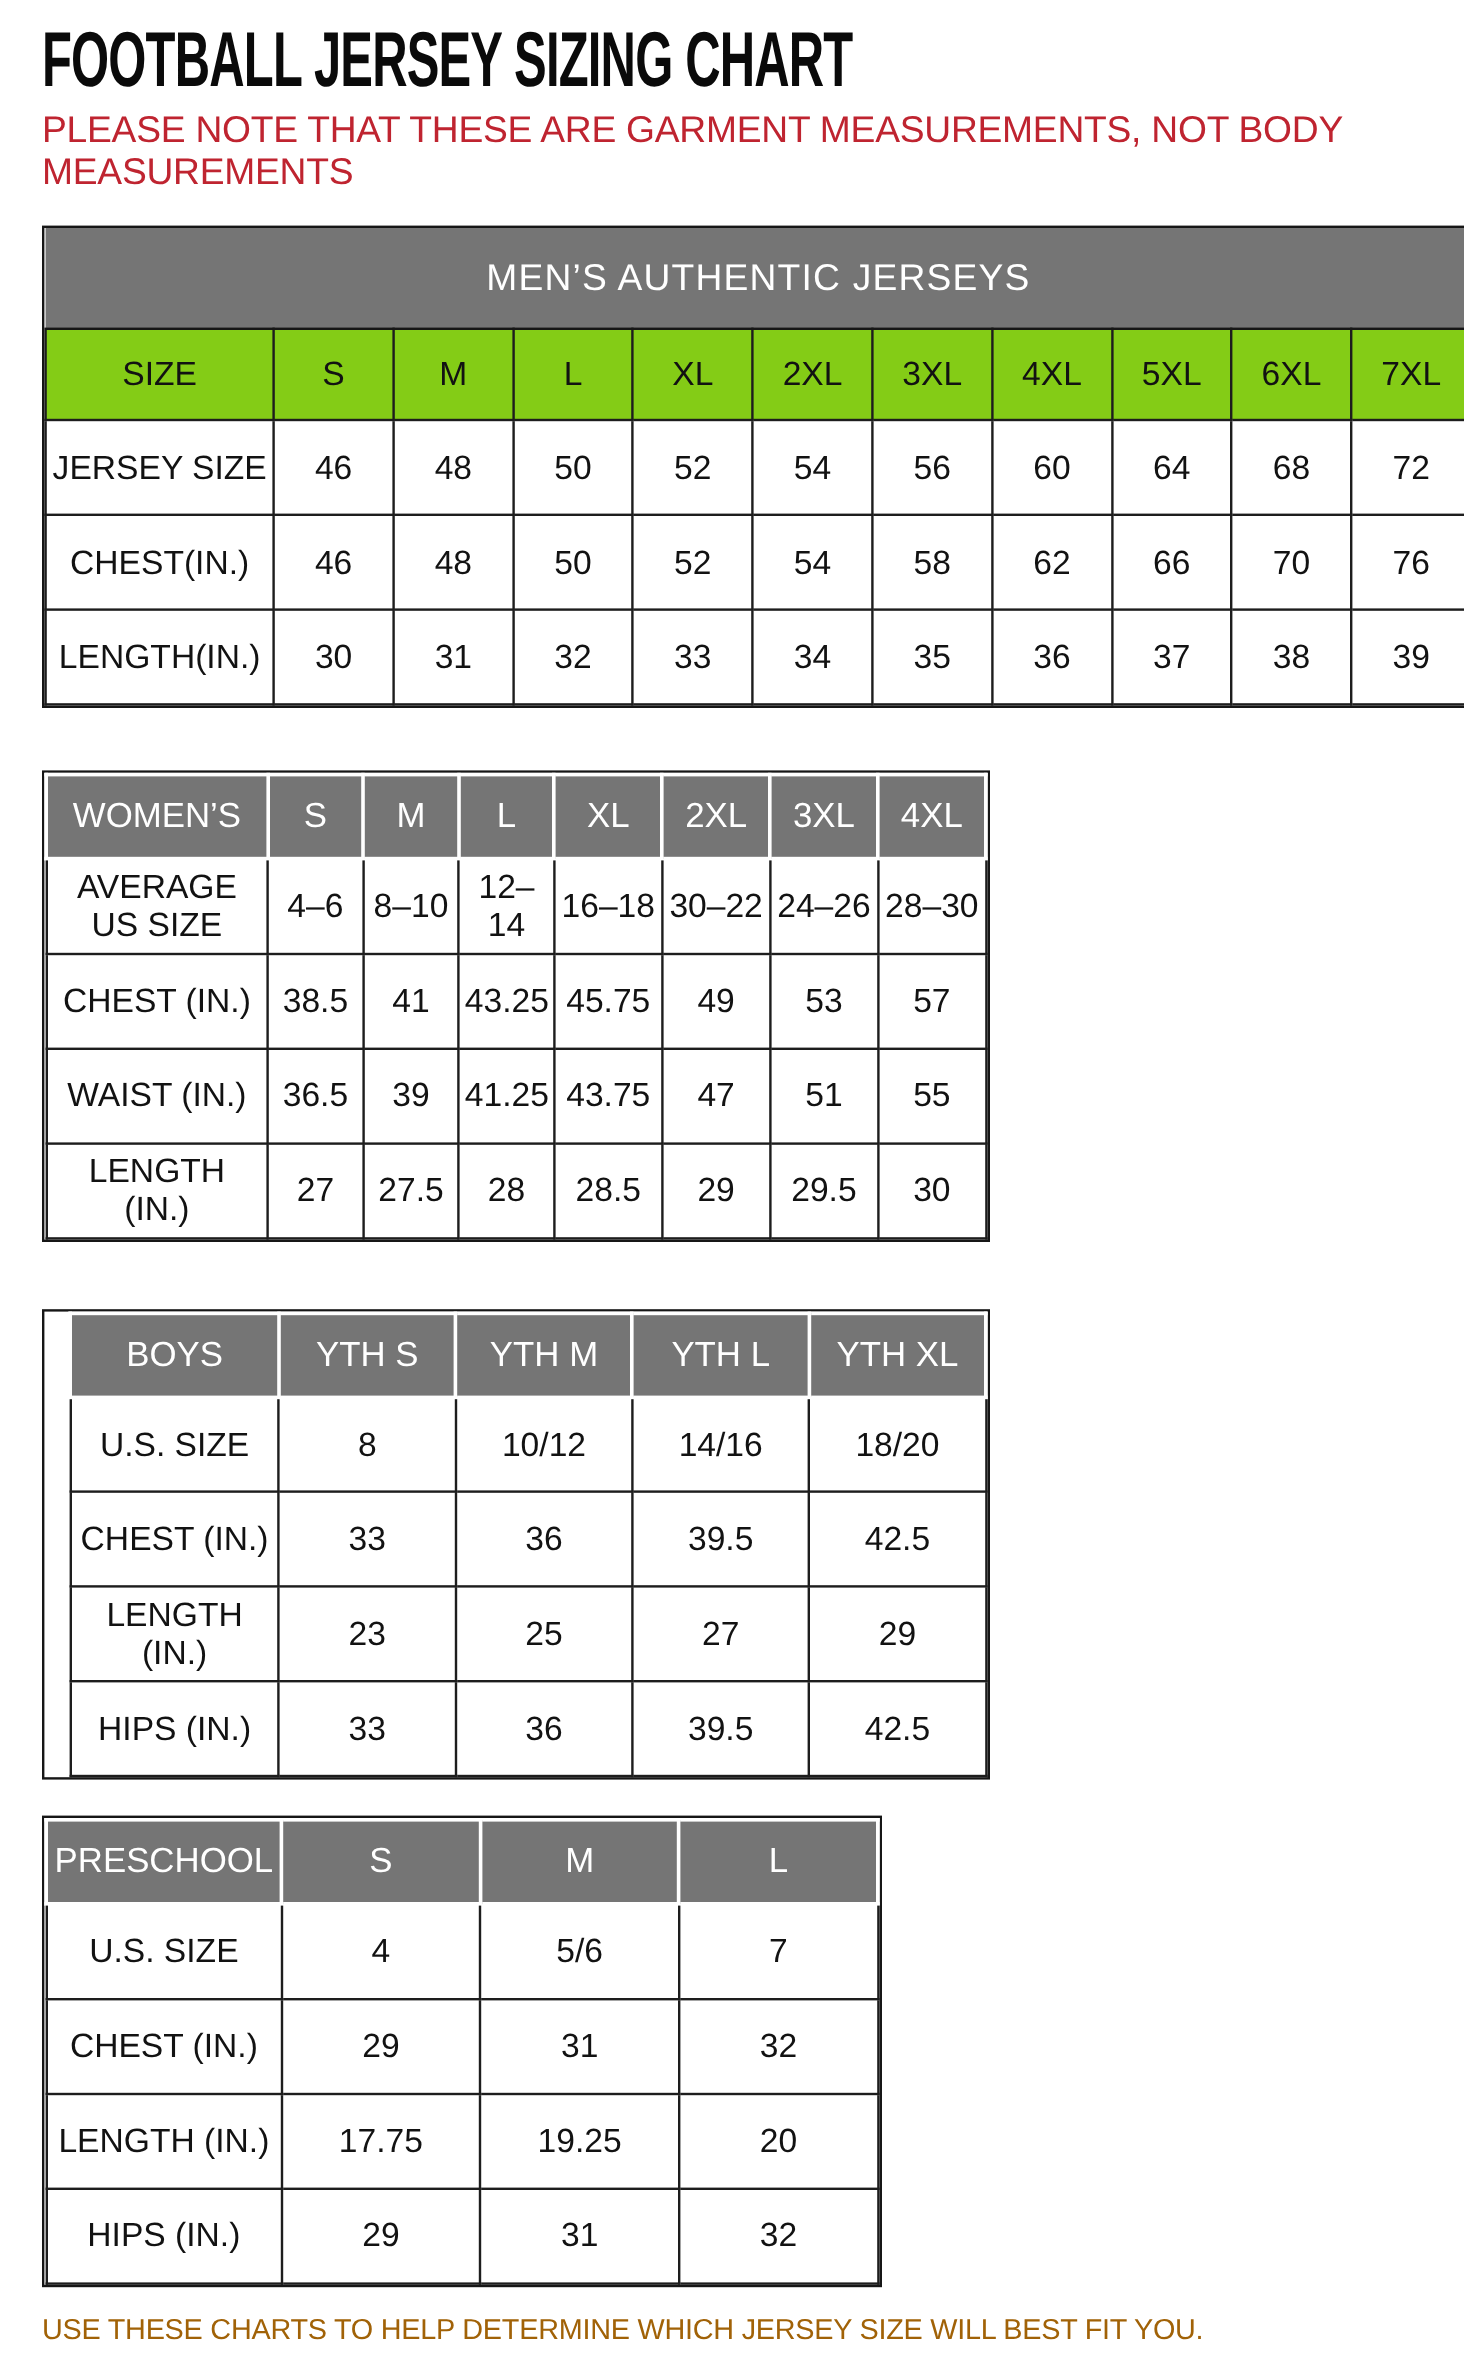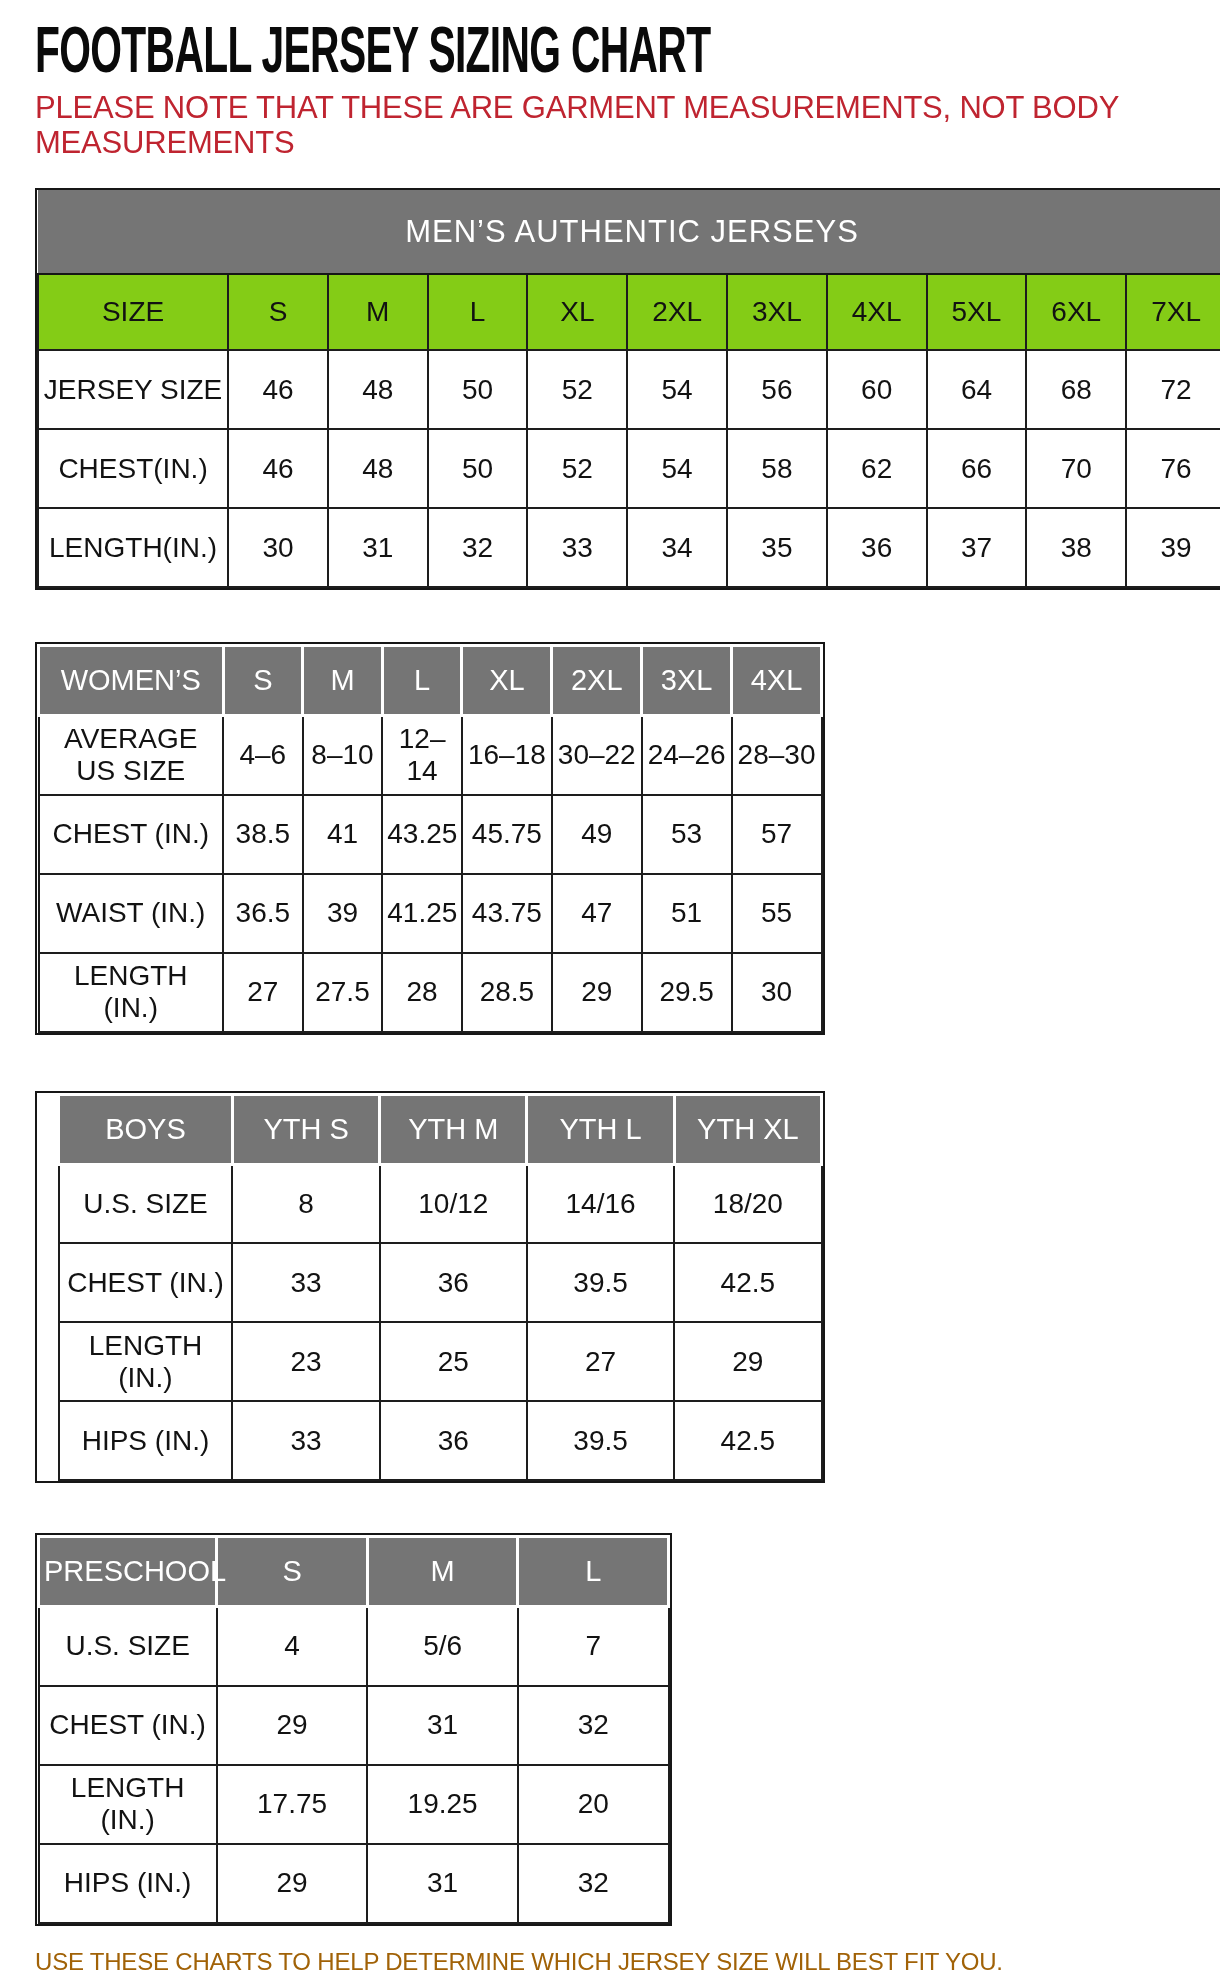--- a/index.html
+++ b/index.html
@@ -70,21 +70,21 @@
   
   table.size-table thead th.gray {
     background: #757575;
     color: #ffffff;
     border: 3px solid #ffffff;
     height: 70px;
     font-size: 29px;
   }
   .tbl-womens { width: 790px; margin-top: 52px; }
   .tbl-boys { width: 790px; margin-top: 56px; padding-left: 20px; }
-  .tbl-preschool { width: 637px; margin-top: 50px; }
+  .tbl-preschool { width: 700px; margin-top: 30px; }
   .tbl-mens { width: 1194px; margin-top: 0; }
 
   .tbl-womens thead th.gray { border-bottom: 3px solid #161616; margin-left: 39px; }
   .tbl-boys thead th.gray { border-bottom: 5px solid #161616; height: 72px; }
   .tbl-preschool thead th.gray { border-bottom: 4px solid #161616; height: 72px; }
 
   
   .tbl-mens tr.banner-row th {
     background: #757575;
     color: #ffffff;

